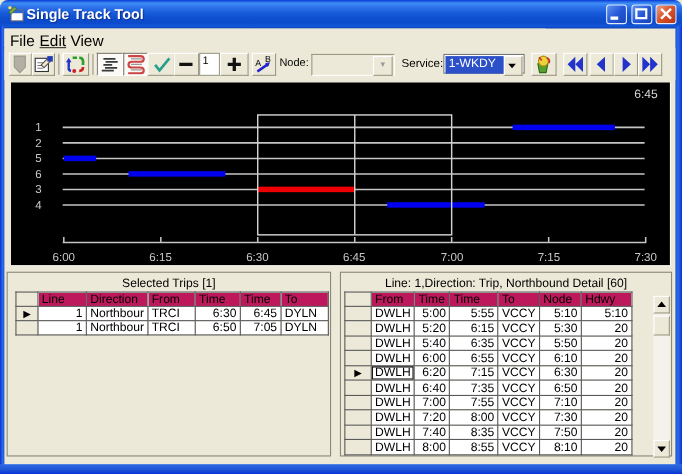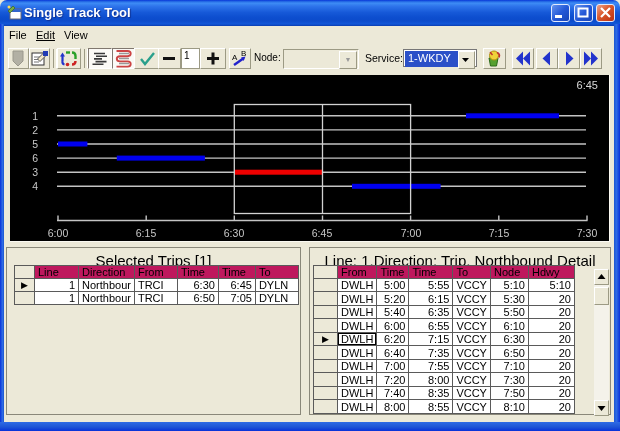--- a/index.html
+++ b/index.html
@@ -14,33 +14,33 @@
 #frame-bottom{left:0;top:422px;width:620px;height:9px;background:linear-gradient(180deg,#2E6BE5,#1E55D5 55%,#0831D9);}
 
 #title-text{left:24px;top:5px;color:#fff;font-size:13px;font-weight:bold;text-shadow:1px 1px 1px #103090;}
 #title-icon{left:7px;top:5px;width:15px;height:15px;}
 .tbtn{top:4px;width:19px;height:18px;border-radius:3px;border:1px solid #E2EAFD;box-sizing:border-box;
  font-size:11px;color:#fff;text-align:center;}
 #btn-min{left:551px;background:linear-gradient(135deg,#6494EF 0%,#2559D8 50%,#1744B8 100%);}
 #btn-max{left:574px;background:linear-gradient(135deg,#6494EF 0%,#2559D8 50%,#1744B8 100%);}
 #btn-close{left:596px;background:linear-gradient(135deg,#ECA38B 0%,#D9572B 45%,#BC3110 100%);}
 
-#menubar{left:4px;top:26px;width:492px;height:17px;background:#ECE9D8;font-size:11px;color:#000;}
+#menubar{left:4px;top:26px;width:492px;height:17px;background:#ECE9D8;font-size:14px;color:#000;}
 #menubar span{position:absolute;top:3px;}
 
 #toolbar{left:4px;top:44px;width:610px;height:29px;background:#ECE9D8;}
 .tbbtn{position:absolute;top:4px;height:21px;background:#ECE9D8;border:1px solid;border-color:#FFFFFF #9C9A84 #9C9A84 #FFFFFF;box-sizing:border-box;}
 .tbsep{position:absolute;top:5px;width:2px;height:19px;border-left:1px solid #9C9A84;border-right:1px solid #fff;}
 
 #chart{left:10px;top:75px;width:599px;height:166px;background:#000;}
 
 .panel{position:absolute;top:247px;height:168px;border:1px solid #8A887A;box-sizing:border-box;background:#ECE9D8;}
 #panelL{left:6px;width:295px;}
 #panelR{left:309px;width:302px;}
-.ptitle{position:absolute;top:4px;left:0;width:100%;text-align:center;font-size:15px;color:#000;}
+.ptitle{position:absolute;top:4px;left:0;width:100%;text-align:center;font-size:11px;color:#000;}
 table{border-collapse:collapse;table-layout:fixed;position:absolute;font-size:11px;}
 td,th{border:1px solid #5A5A5A;padding:0 3px;overflow:hidden;white-space:nowrap;font-weight:normal;color:#000;}
 th{background:#be185d;text-align:left;}
 td{background:#fff;}
 td.sel,th.sel{background:#ECE9D8;padding:0;}
 .r{text-align:right;}
 .arrow{font-size:9px;line-height:11px;text-align:center;color:#000;}
 
 .sbtn{position:absolute;left:0;width:15px;height:16px;background:#ECE9D8;border:1px solid;border-color:#FFFFFF #9C9A84 #9C9A84 #FFFFFF;box-sizing:border-box;font-size:8px;text-align:center;line-height:14px;color:#000;}
 </style>

